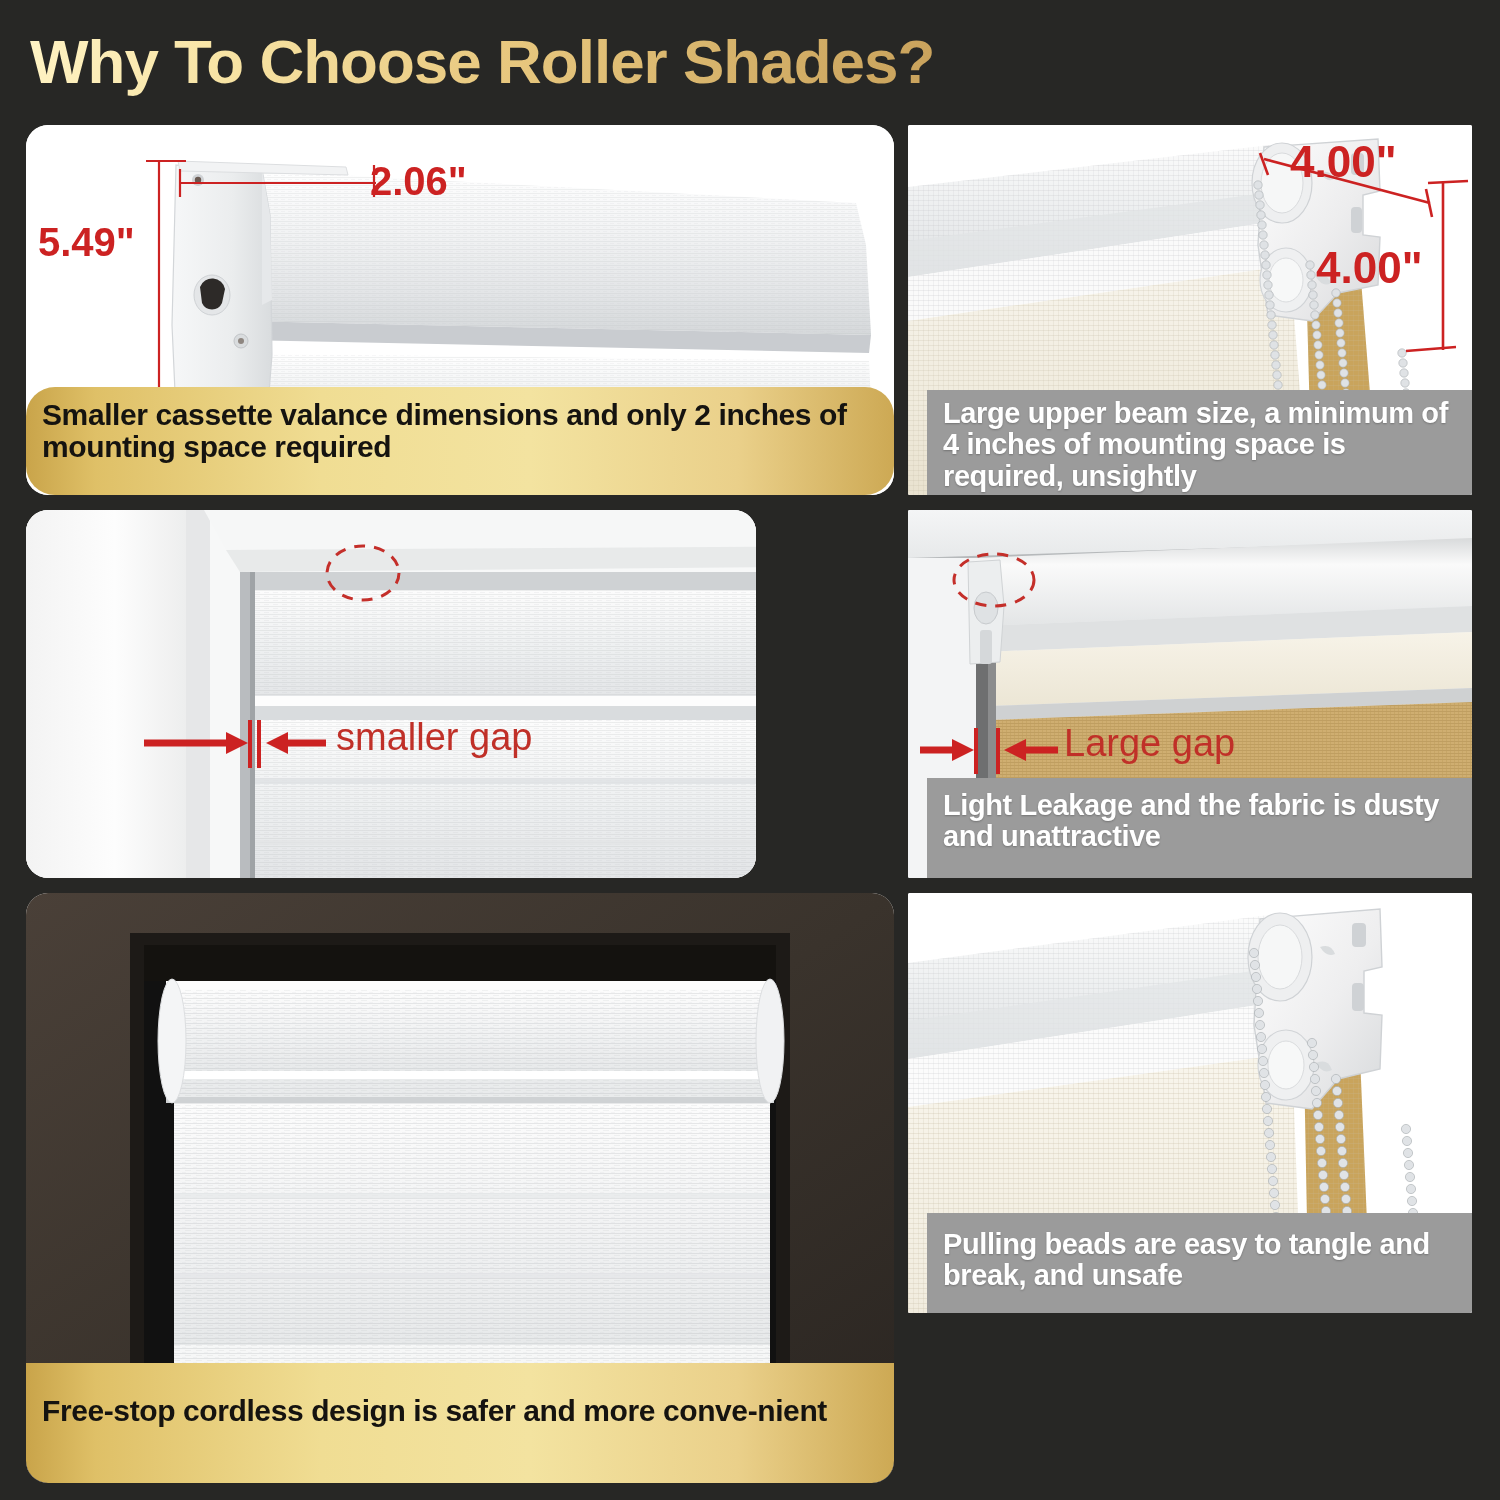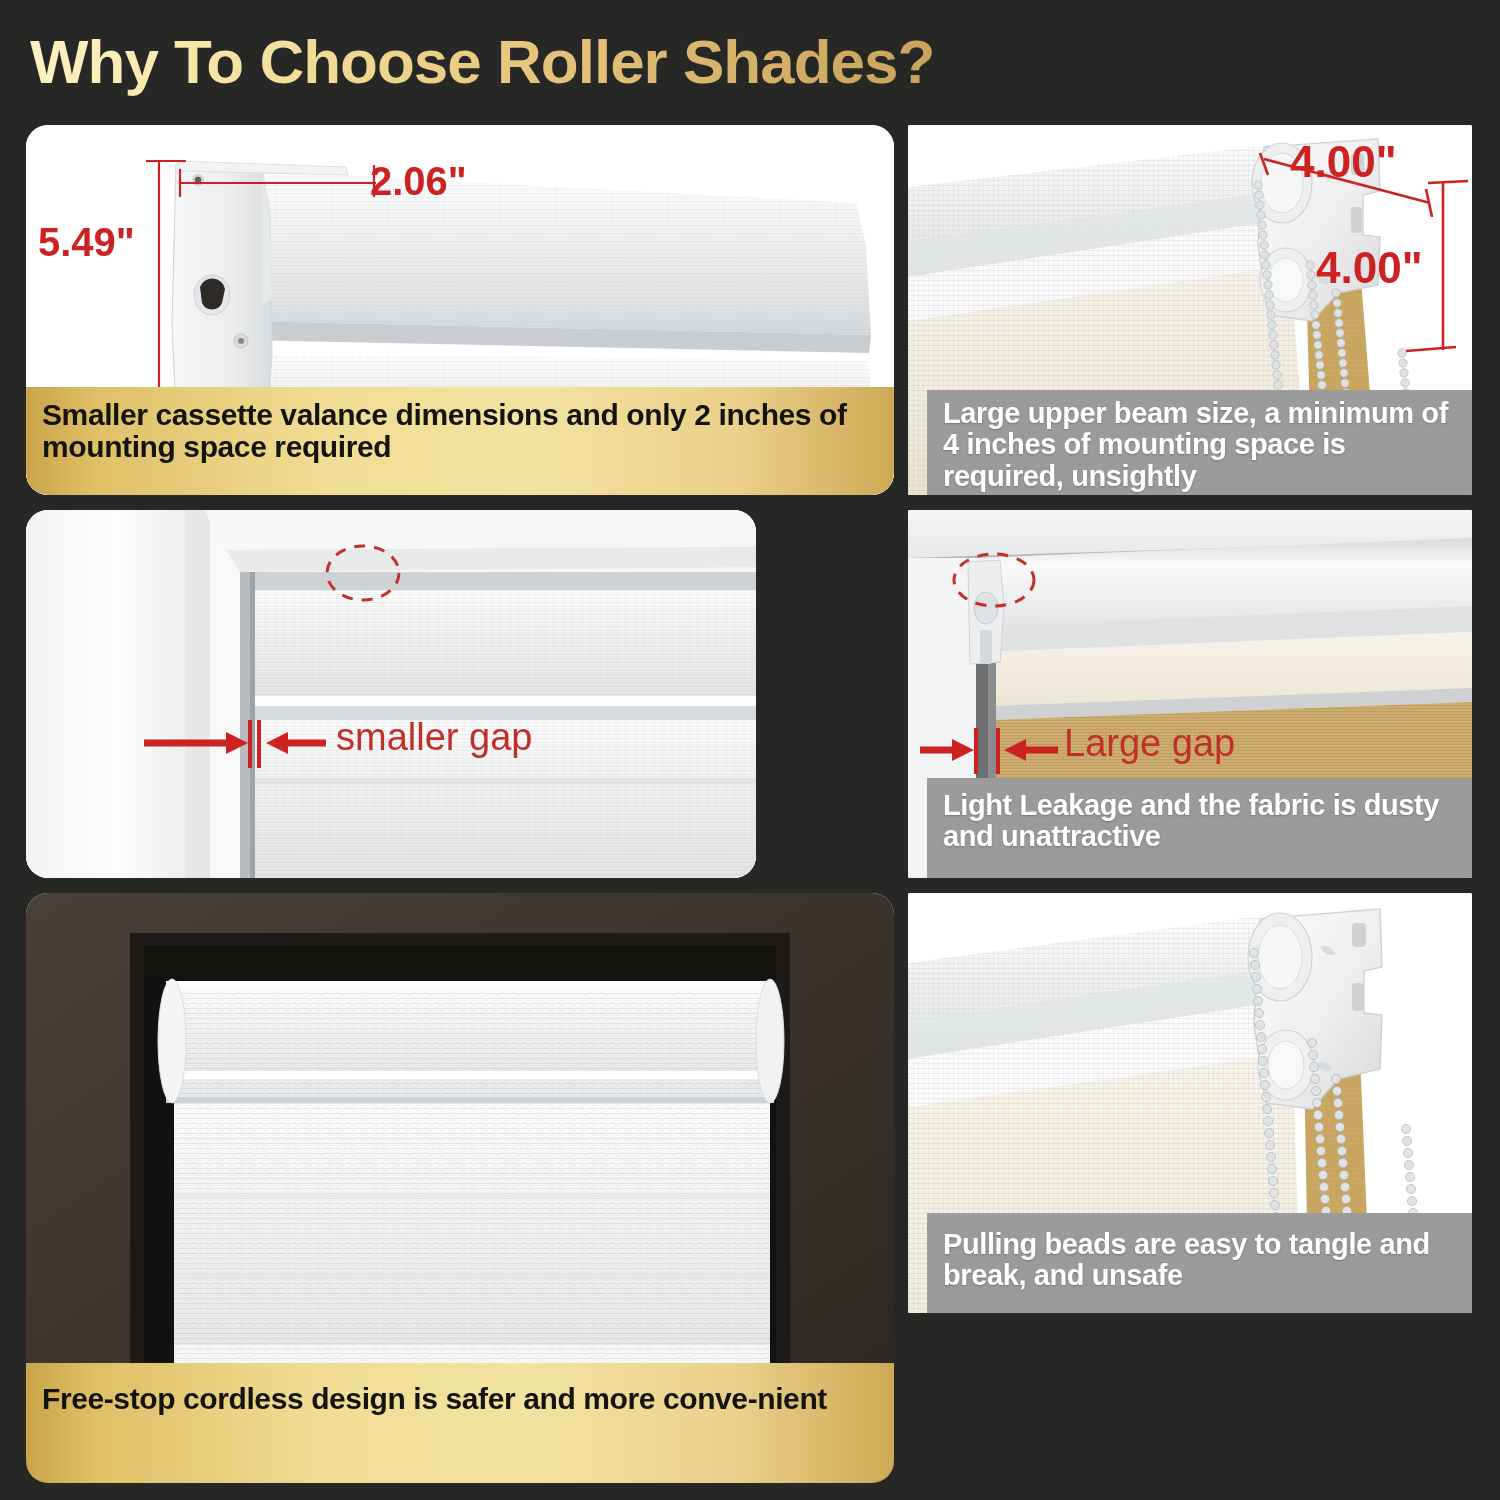--- a/index.html
+++ b/index.html
@@ -51,25 +51,25 @@
     background:linear-gradient(90deg,#c9a44a 0%,#dfc067 8%,#f0dd93 34%,#f3e3a0 58%,#ead08a 82%,#cda954 100%);
     color:#151310;
     border-bottom-left-radius:22px; border-bottom-right-radius:22px;
     font-size:30px;
   }
   .cap.gray{
     background:#9b9b9b; color:#ffffff; font-size:29px;
     text-shadow:0 1px 2px rgba(0,0,0,.25);
     margin-left:19px;
   }
-  .cap.c1{ height:108px; }
+  .cap.c1{ height:108px;border-radius:29px; }
   .cap.c2{ height:105px; padding-top:8px; }
   .cap.c3{ height:108px; }
   .cap.c4{ height:100px; }
-  .cap.c5{ height:120px; padding-top:20px; }
+  .cap.c5{ height:120px; padding-top:32px; }
   .cap.c6{ height:100px; padding-top:16px; }
 
   
   .dim-txt{ position:absolute; color:#cc2222; font-weight:bold; white-space:nowrap; }
   .ann-red{ position:absolute; color:#c03028; font-weight:normal; white-space:nowrap; }
 
   svg{ display:block; }
 </style>
 </head>
 <body>

